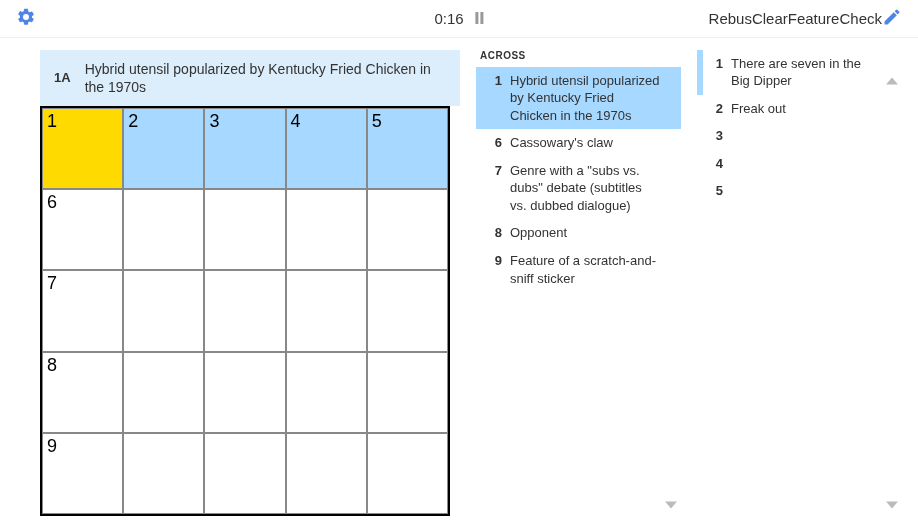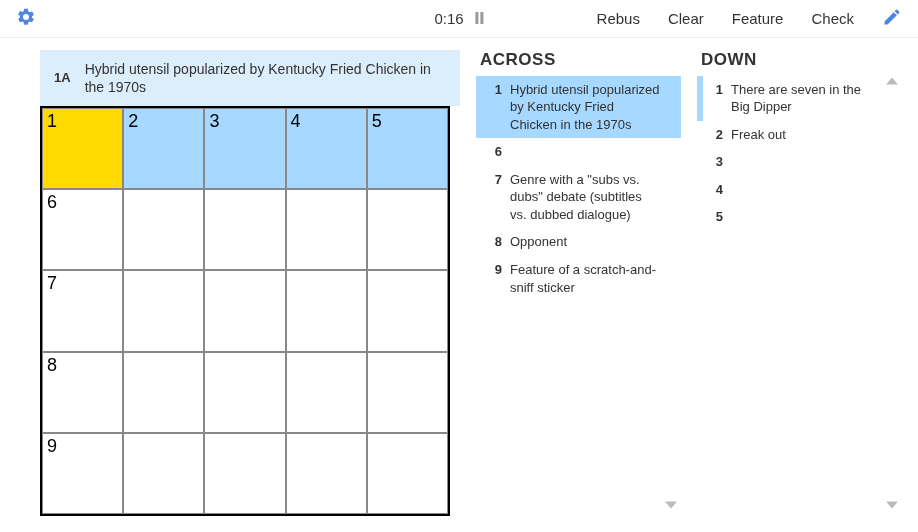--- a/index.html
+++ b/index.html
@@ -5,40 +5,40 @@
   * { box-sizing: border-box; margin: 0; padding: 0; }
   body { font-family: -apple-system, "Helvetica Neue", Arial, sans-serif; font-size: 14px; color: #333; background: #fff; }
   .app { width: 918px; height: 532px; display: flex; flex-direction: column; }
   .toolbar { height: 40px; display: flex; align-items: center; padding: 0 16px; border-bottom: 1px solid #eee; }
   .toolbar .gear { color: #4f85e5; cursor: pointer; }
   .toolbar .timer-wrap { flex: 0 0 auto; margin: 0 auto; display: flex; align-items: center; gap: 12px; position: absolute; left: 50%; transform: translateX(-50%); }
   .toolbar-spacer { flex: 1; }
   .timer { font-size: 15px; color: #333; }
   .pause { display: flex; gap: 2px; cursor: pointer; }
   .pause span { width: 3px; height: 12px; background: #999; }
-  .toolbar-actions { display: flex; gap: 28px; align-items: center; }
+  .toolbar-actions { display: flex; align-items: center; }
   .toolbar-actions .action { font-size: 15px; color: #333; cursor: pointer; }
   .pencil { color: #4f85e5; cursor: pointer; }
 
   .main { flex: 1; display: flex; padding: 12px 16px 16px 40px; gap: 16px; position: relative; }
 
   .left { flex: 0 0 420px; display: flex; flex-direction: column; }
   .clue-bar { background: #dceefb; display: flex; align-items: center; padding: 10px 14px; gap: 14px; min-height: 48px; }
   .clue-bar .num { font-weight: 700; font-size: 13px; }
   .clue-bar .text { font-size: 14px; line-height: 1.3; }
 
   .grid { border: 2px solid #000; display: grid; grid-template-columns: repeat(5, 1fr); grid-template-rows: repeat(5, 1fr); width: 410px; height: 410px; margin-top: 0; }
   .cell { border: 1px solid #888; position: relative; background: #fff; }
   .cell.hl { background: #a7d8ff; }
   .cell.cursor { background: #ffda00; }
   .cell .n { position: absolute; top: 2px; left: 4px; font-size: 18px; font-weight: 400; color: #000; }
 
   .lists { flex: 1; display: flex; gap: 16px; }
   .list-col { flex: 1; display: flex; flex-direction: column; position: relative; }
-  .list-col h3 { font-size: 17px; font-weight: 700; letter-spacing: 0.5px; margin-bottom: 6px; padding-left: 4px; }
+  .list-col h3 { font-size: 10px; font-weight: 700; letter-spacing: 0.5px; margin-bottom: 6px; padding-left: 4px; }
   .list-body { flex: 1; overflow: hidden; position: relative; }
   .scroll-arrow { position: absolute; right: 0; width: 16px; height: 16px; color: #bbb; cursor: pointer; }
   .scroll-arrow.up { top: 22px; }
   .scroll-arrow.down { bottom: 4px; }
   .clue { display: flex; gap: 8px; padding: 5px 6px 5px 4px; font-size: 13px; line-height: 1.35; cursor: pointer; border-left: 6px solid transparent; }
   .clue .cn { flex: 0 0 16px; text-align: right; font-weight: 700; }
   .clue .ct { flex: 1; padding-right: 14px; }
   .clue.active { background: #a7d8ff; }
   .clue.related { border-left-color: #a7d8ff; }
 </style>
@@ -137,20 +137,21 @@
               <path d="M0 6 L5 0 L10 6 Z"></path>
             </svg>
         </span>
         <div class="list-body" id="across-list">
             <div class="clue active">
               <span class="cn">1</span>
               <span class="ct">Hybrid utensil popularized by Kentucky Fried Chicken in the 1970s</span>
             </div>
             <div class="clue">
               <span class="cn">6</span>
+              <span class="ct">Cassowary's claw</span>
             </div>
             <div class="clue">
               <span class="cn">7</span>
               <span class="ct">Genre with a "subs vs. dubs" debate (subtitles vs. dubbed dialogue)</span>
             </div>
             <div class="clue">
               <span class="cn">8</span>
               <span class="ct">Opponent</span>
             </div>
             <div class="clue">
@@ -159,21 +160,20 @@
             </div>
           </div>
         <span class="scroll-arrow down">
           <svg viewBox="0 0 10 6" width="12" height="8" fill="currentColor">
               <path d="M0 0 L5 6 L10 0 Z"></path>
             </svg>
         </span>
       </div>
 
       <div class="list-col">
-        <h3>DOWN</h3>
         <span class="scroll-arrow up">
           <svg viewBox="0 0 10 6" width="12" height="8" fill="currentColor">
               <path d="M0 6 L5 0 L10 6 Z"></path>
             </svg>
         </span>
         <div class="list-body" id="down-list">
             <div class="clue related">
               <span class="cn">1</span>
               <span class="ct">There are seven in the Big Dipper</span>
             </div>

